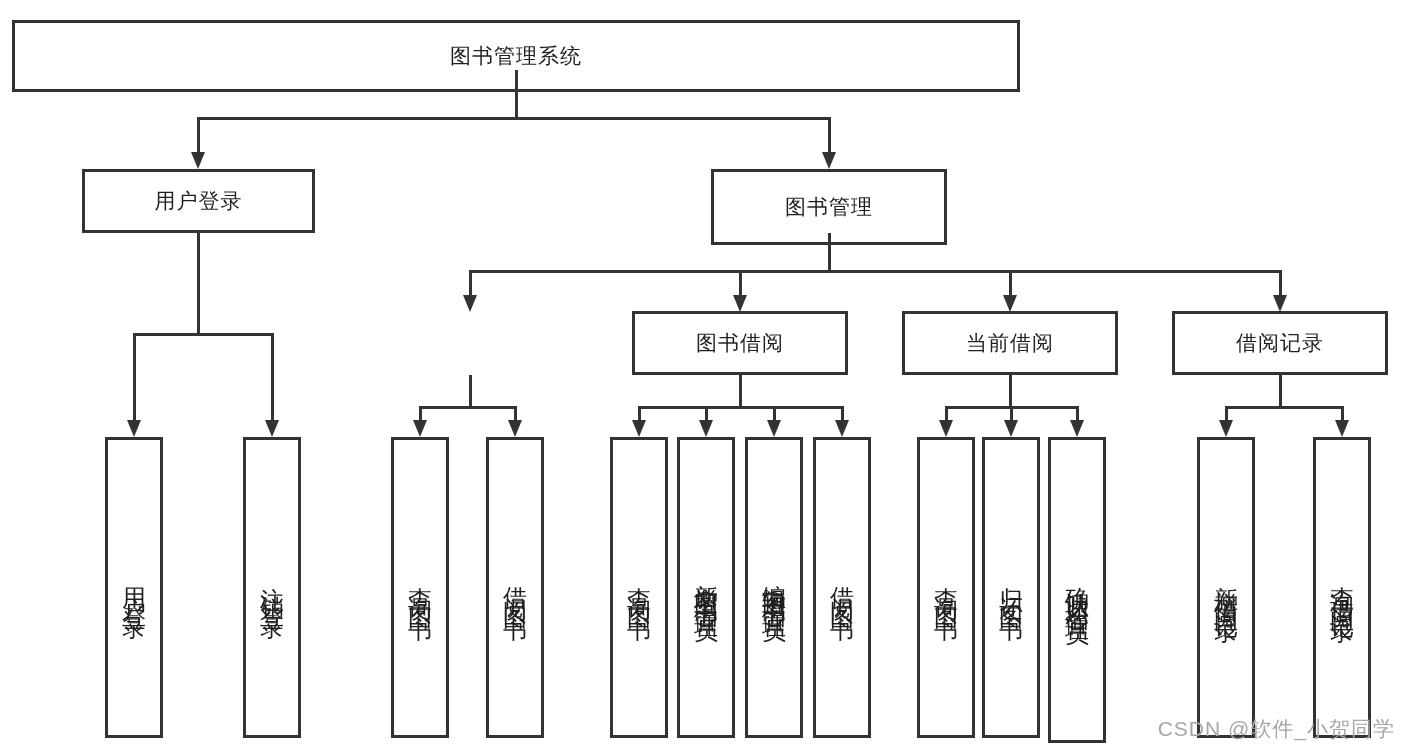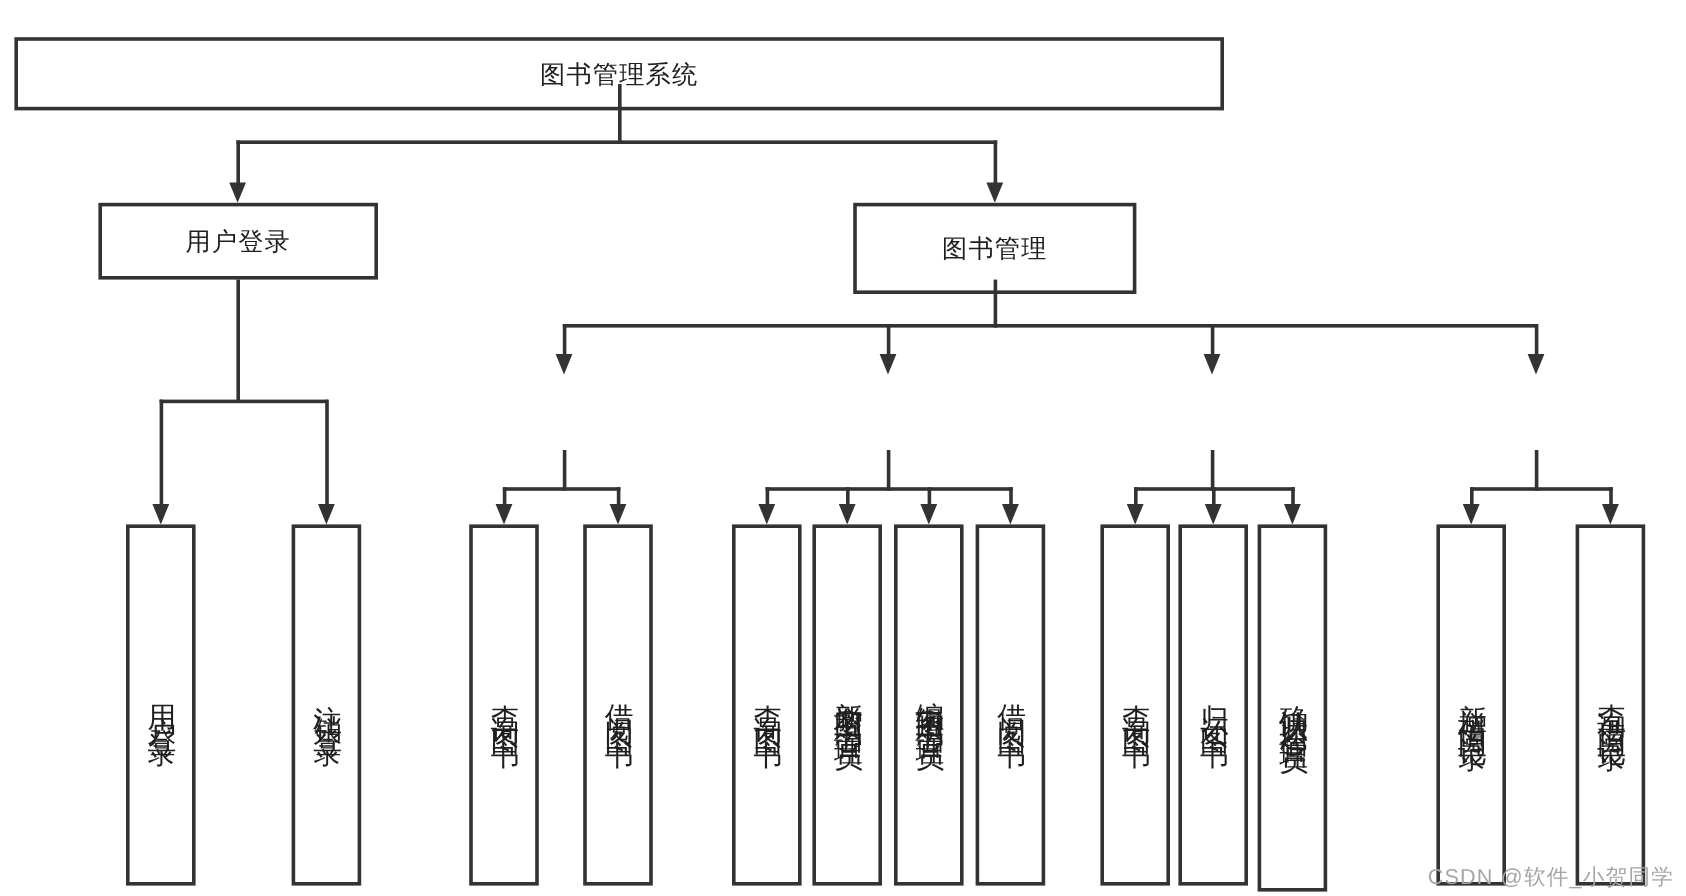--- a/index.html
+++ b/index.html
@@ -32,21 +32,21 @@
   .sp-m span{letter-spacing:7px}
   .sp-s span{letter-spacing:5px}
   .vl{position:absolute;width:3px;background:var(--line)}
   .hl{position:absolute;height:3px;background:var(--line)}
   .arrow{
     position:absolute;width:0;height:0;
     border-left:7px solid transparent;border-right:7px solid transparent;
     border-top:17px solid var(--line);
   }
   
-  .n-root{left:12px;top:31px;width:1008px;height:61px}
+  .n-root{left:12px;top:20px;width:1008px;height:72px}
   .n-user-login{left:82px;top:169px;width:233px;height:64px}
   .n-book-mgmt{left:711px;top:169px;width:236px;height:76px}
   .n-new-books{left:362px;top:311px;width:216px;height:64px}
   .n-book-borrow{left:632px;top:311px;width:216px;height:64px}
   .n-current-borrow{left:902px;top:311px;width:216px;height:64px}
   .n-borrow-records{left:1172px;top:311px;width:216px;height:64px}
   
   .l-user-login{left:105px}
   .l-logout{left:243px}
   .l-query1{left:391px}
@@ -55,21 +55,21 @@
   .l-add-book{left:677px}
   .l-edit-book{left:745px}
   .l-borrow2{left:813px}
   .l-query3{left:917px}
   .l-return{left:982px}
   .l-confirm{left:1048px;height:306px}
   .l-add-record{left:1197px}
   .l-query-record{left:1313px}
   .watermark{
     position:absolute;right:10px;bottom:4px;color:var(--watermark);
-    font-size:18px;letter-spacing:1px;z-index:5;
+    font-size:21px;letter-spacing:1px;z-index:5;
   }
 </style>
 </head>
 <body>
 
 <div class="canvas">
 
   <div class="node n-root">
     <span>图书管理系统</span>
   </div>
@@ -99,20 +99,29 @@
   <div class="hl" style="left:469px;top:270px;width:812px"></div>
   <div class="vl" style="left:469px;top:270px;height:27px"></div>
   <div class="arrow" style="left:463px;top:295px"></div>
   <div class="vl" style="left:739px;top:270px;height:27px"></div>
   <div class="arrow" style="left:733px;top:295px"></div>
   <div class="vl" style="left:1009px;top:270px;height:27px"></div>
   <div class="arrow" style="left:1003px;top:295px"></div>
   <div class="vl" style="left:1279px;top:270px;height:27px"></div>
   <div class="arrow" style="left:1273px;top:295px"></div>
 
+  <div class="node n-book-borrow">
+    <span>图书借阅</span>
+  </div>
+  <div class="node n-current-borrow">
+    <span>当前借阅</span>
+  </div>
+  <div class="node n-borrow-records">
+    <span>借阅记录</span>
+  </div>
 
   <div class="vl" style="left:469px;top:375px;height:34px"></div>
   <div class="hl" style="left:419px;top:406px;width:98px"></div>
   <div class="vl" style="left:419px;top:406px;height:16px"></div>
   <div class="arrow" style="left:413px;top:420px"></div>
   <div class="vl" style="left:514px;top:406px;height:16px"></div>
   <div class="arrow" style="left:508px;top:420px"></div>
 
   <div class="vl" style="left:739px;top:375px;height:34px"></div>
   <div class="hl" style="left:638px;top:406px;width:206px"></div>

